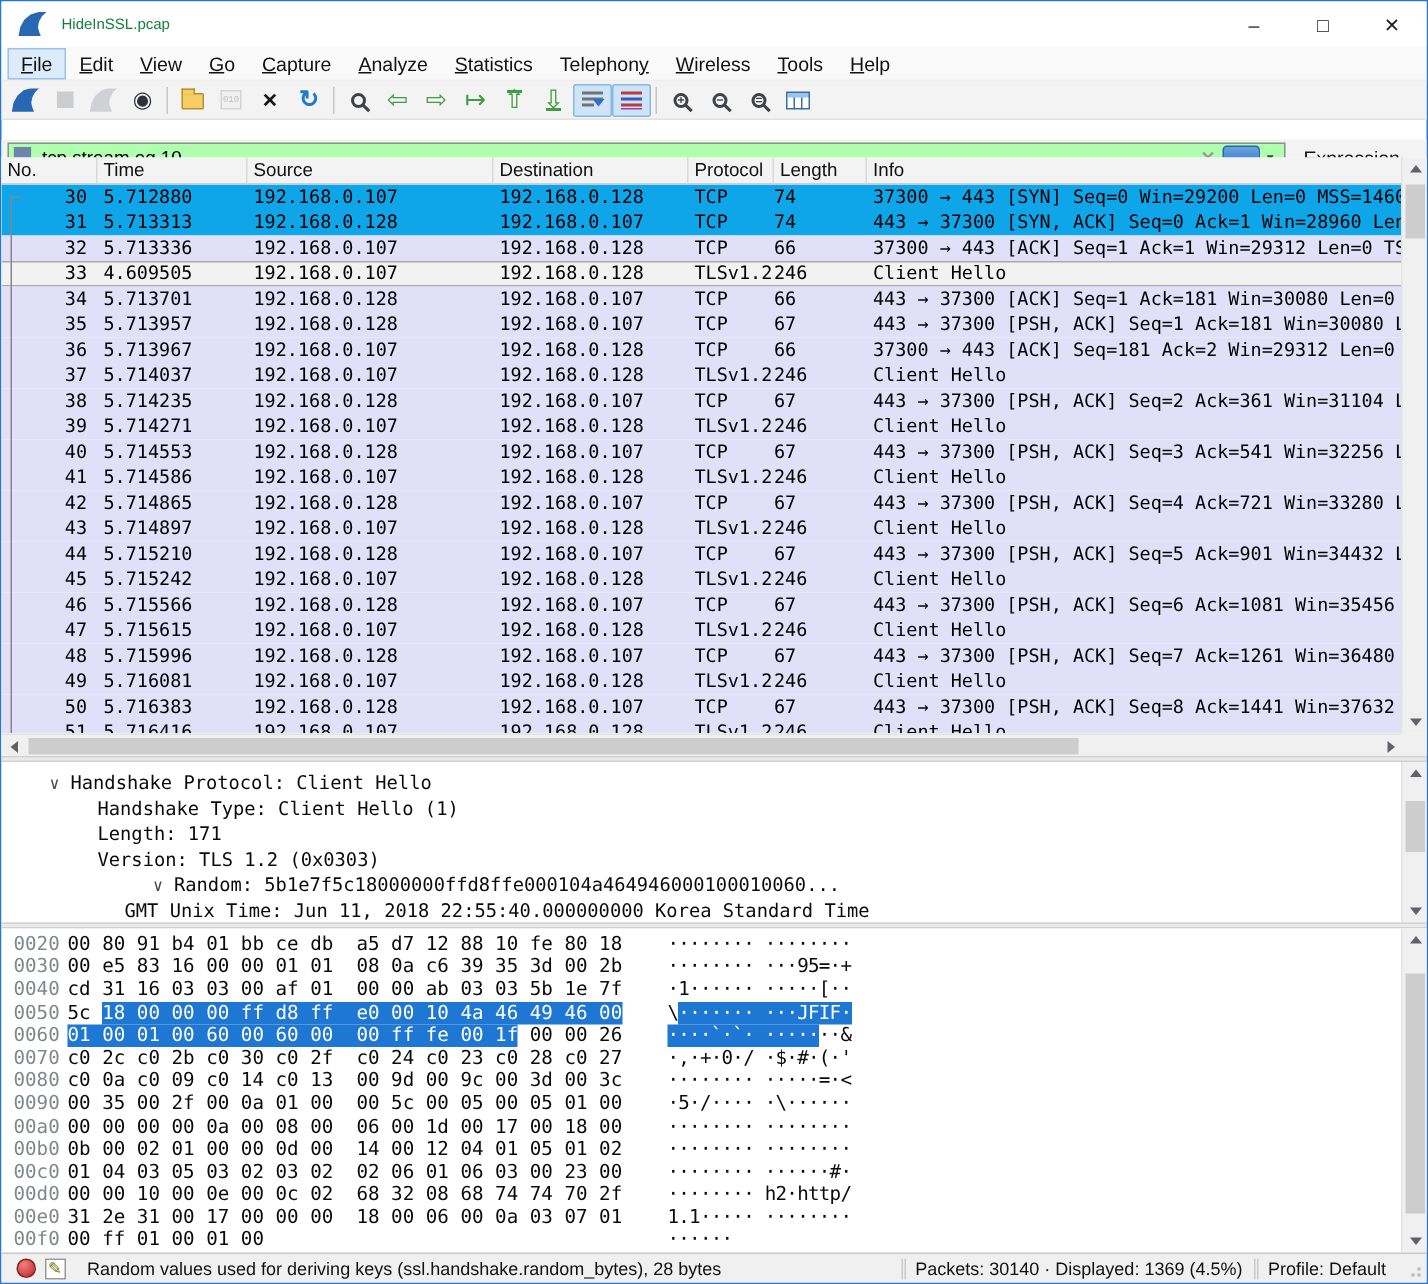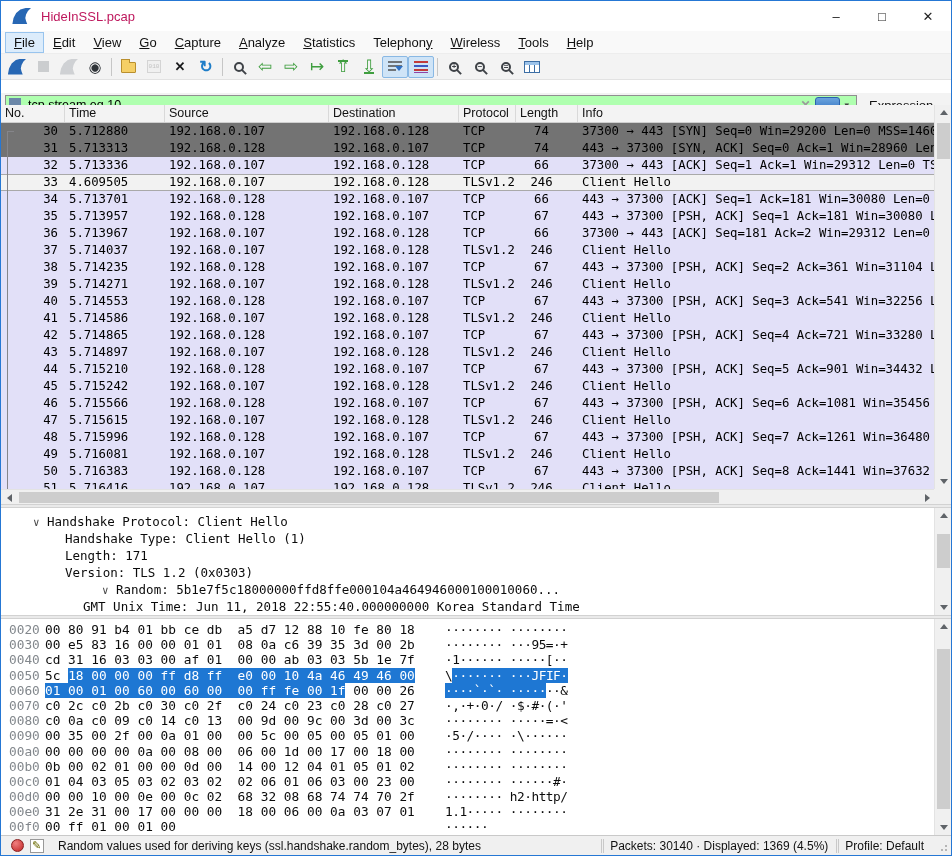--- a/index.html
+++ b/index.html
@@ -5,21 +5,21 @@
   *{margin:0;padding:0;box-sizing:border-box}
   html,body{width:952px;height:856px;overflow:hidden}
   body{font-family:"Liberation Sans",sans-serif;background:#fff}
   .window{position:relative;width:952px;height:856px;border:1px solid #2577d4;background:#fff}
 
   
   .titlebar{position:absolute;top:0;left:0;right:0;height:30px;background:#fff;display:flex;align-items:center}
   .fin{width:19px;height:16px;background:#2767b4;clip-path:polygon(2% 100%,8% 62%,22% 32%,44% 10%,72% 0%,100% 0%,84% 18%,74% 40%,70% 62%,74% 82%,80% 100%)}
   .fin.gray{background:#9aa0a6}
   .titlebar .fin{margin-left:11px}
-  .title-text{margin-left:10px;font-size:13px;color:#be185d}
+  .title-text{margin-left:10px;font-size:10px;color:#15803d}
   .wctrls{margin-left:auto;display:flex;height:100%}
   .wbtn{width:46px;height:100%;display:flex;align-items:center;justify-content:center;font-size:13px;color:#222}
 
   
   .menubar{position:absolute;top:30px;left:0;right:0;height:23px;background:#f9f9f9;display:flex;align-items:center;padding-left:4px;font-size:13px;border-bottom:1px solid #ededed}
   .mitem{padding:2px 8px;color:#111;border:1px solid transparent}
   .mitem.active{background:#dcecfb;border-color:#98c4ee}
   .mitem u{text-decoration:underline}
 
   
@@ -66,30 +66,30 @@
   .fapply{width:25px;height:16px;border-radius:3px;background:linear-gradient(#6ba4dd,#2f6fc1);border:1px solid #2a62ad;color:#fff;font-size:12px;font-weight:bold;display:flex;align-items:center;justify-content:center;line-height:1}
   .fcaret{font-size:9px;color:#444;padding:0 4px}
   .fexpr{font-size:13px;color:#111;margin-left:12px}
 
   
   .plist{position:absolute;top:104px;left:0;right:0;height:399px;background:#fff;font-family:"DejaVu Sans Mono","Liberation Mono",monospace;font-size:12.3px}
   .phead{position:absolute;top:0;left:0;width:935px;height:18px;background:#f3f3f3;border-bottom:1px solid #cfcfcf;display:flex;font-family:"Liberation Sans",sans-serif;font-size:12.5px;color:#111}
   .phc{padding:1px 0 0 4px;border-right:1px solid #d9d9d9;white-space:nowrap;overflow:hidden}
   .prows{position:absolute;top:18px;left:0;width:935px;height:366px;overflow:hidden}
   .prow{display:flex;height:17px;line-height:17px;white-space:nowrap;background:#e2e0f8;color:#000}
-  .prow.syn{background:#737373}
+  .prow.syn{background:#0ea5e9}
   .prow.selected{background:#f2f2f2;box-shadow:inset 0 1px 0 #a9a9a9,inset 0 -1px 0 #a9a9a9}
   .prow.partial{height:9px;overflow:hidden}
   .pc{overflow:hidden;flex:none}
   .c0{width:64px;text-align:right;padding-right:7px}
   .c1{width:100px;padding-left:4px}
   .c2{width:164px;padding-left:4px}
   .c3{width:130px;padding-left:4px}
   .c4{width:57px;padding-left:4px}
-  .c5{width:62px;text-align:center;padding-right:11px}
+  .c5{width:62px;text-align:left;padding-right:11px}
   .c6{flex:1 1 auto;padding-left:4px}
   .stream-line{position:absolute;left:6px;width:1px;background:#85858a}
   .stream-tick{position:absolute;left:6px;height:1px;width:7px;background:#85858a}
 
   
   .vsb{position:absolute;width:17px;background:#f0f0f0;border-left:1px solid #e3e3e3}
   .hsb{position:absolute;height:15px;background:#f0f0f0;border-top:1px solid #e3e3e3}
   .sb-btn{position:absolute;width:17px;height:15px;display:flex;align-items:center;justify-content:center}
   .tri{width:0;height:0;border:4px solid transparent}
   .tri.up{border-bottom:5px solid #5f6368;margin-top:-4px}

